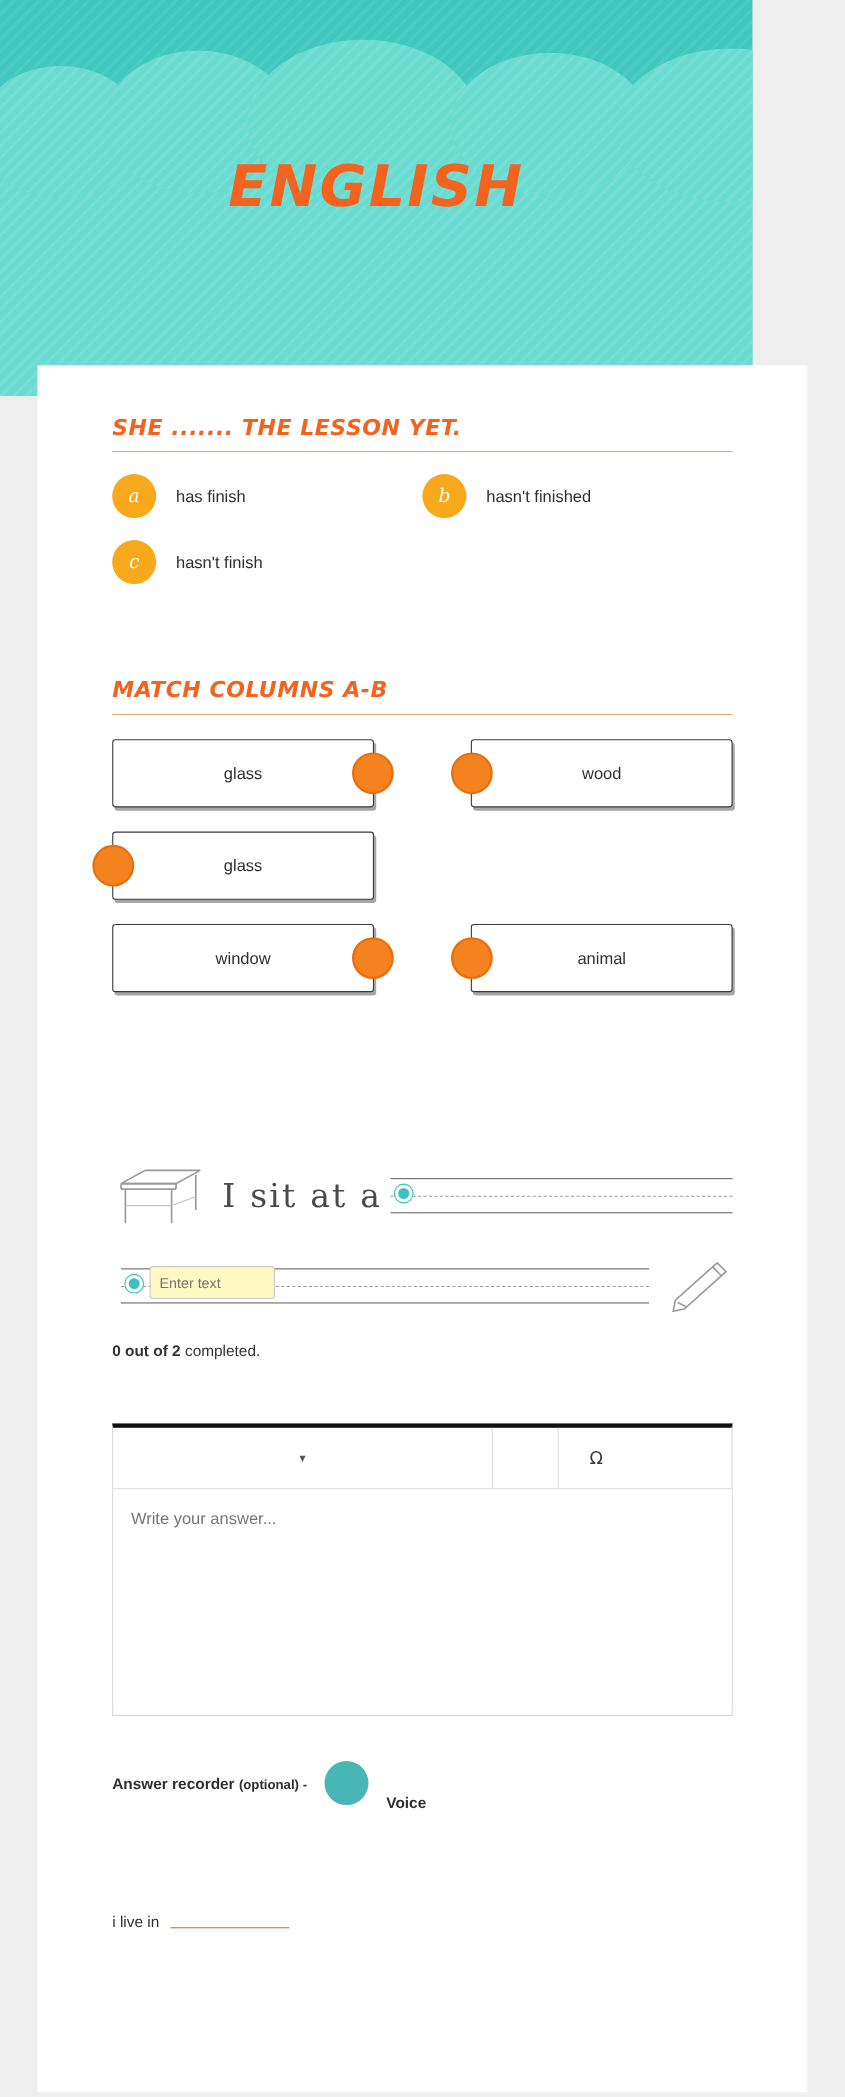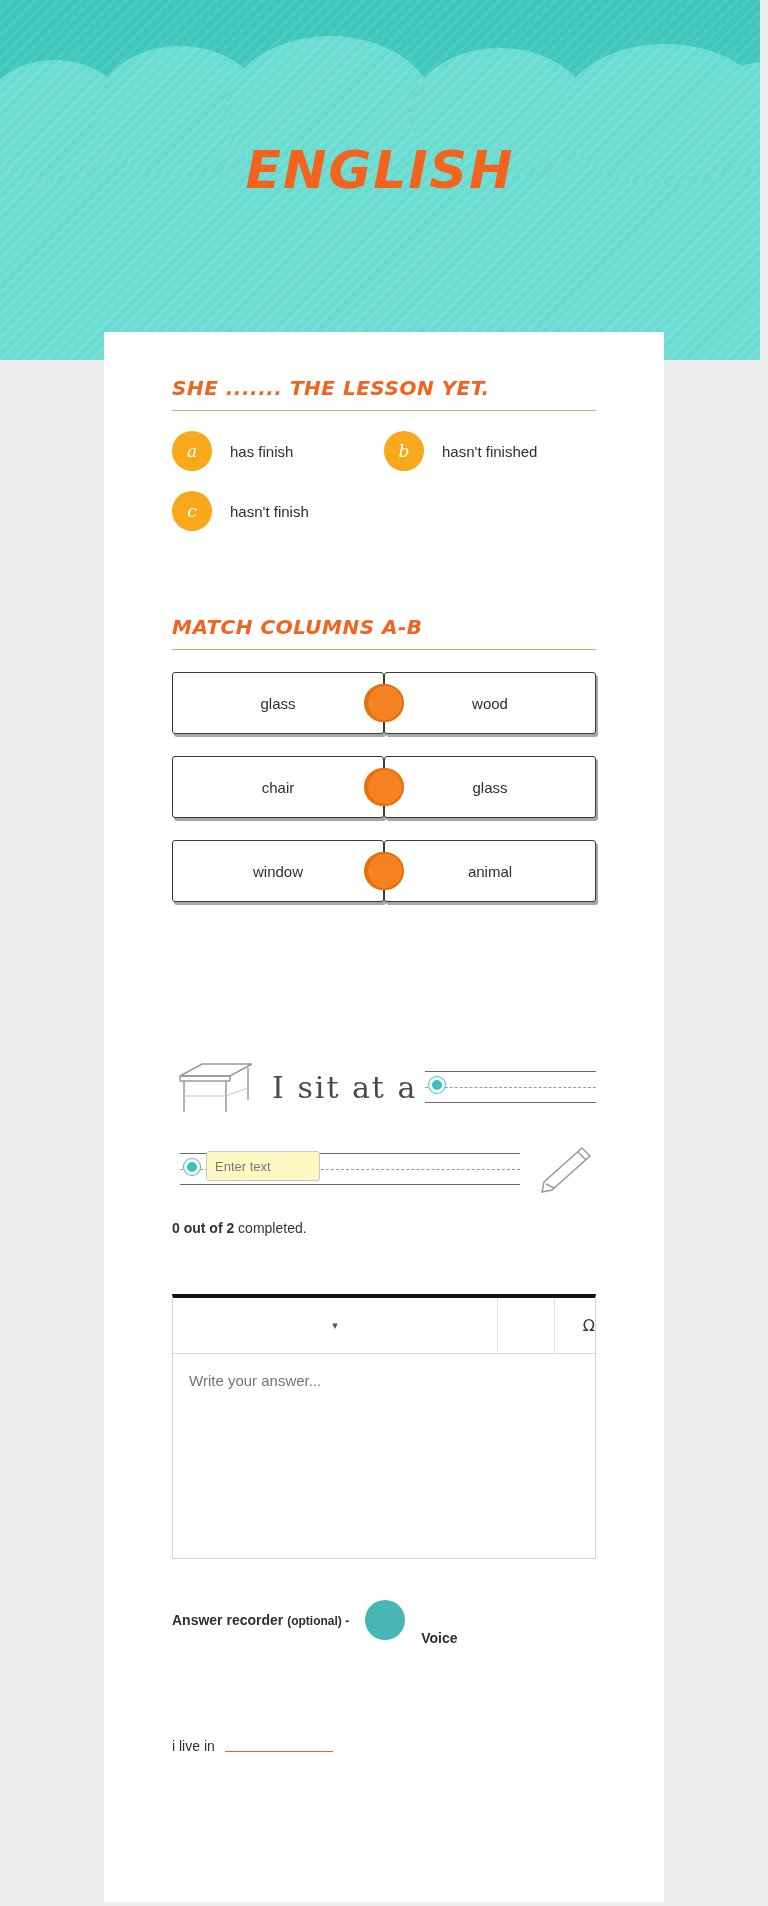--- a/index.html
+++ b/index.html
@@ -15,21 +15,21 @@
     position: relative;
     width: 768px;
     min-height: 1906px;
     background: #efeeee;
     overflow: hidden;
   }
 
   
   .banner {
     position: relative;
-    width: 760px;
+    width: 684px;
     height: 360px;
     background:
       repeating-linear-gradient(135deg,
         rgba(255,255,255,0.07) 0px,
         rgba(255,255,255,0.07) 3px,
         rgba(0,0,0,0) 3px,
         rgba(0,0,0,0) 8px),
       linear-gradient(180deg, #3ec6bd 0%, #45cac0 60%, #4ad0c4 100%);
     overflow: hidden;
   }
@@ -75,21 +75,21 @@
     font-size: 52px;
     letter-spacing: 2px;
     color: #f4631e;
     text-transform: uppercase;
   }
 
   
   .sheet {
     position: relative;
     margin: 0 auto;
-    width: 560px;
+    width: 700px;
     background: #ffffff;
     padding: 0 0 40px 0;
     top: -28px;
     min-height: 1570px;
   }
 
   .inner { padding: 0 68px; }
 
   .q-title {
     font-family: "DejaVu Sans", sans-serif;
@@ -361,24 +361,20 @@
             <span>glass</span>
             <div class="knob knob-right"></div>
           </div>
           <div class="match-card">
             <div class="knob knob-left"></div>
             <span>wood</span>
           </div>
         </div>
 
         <div class="match-row">
-          <div class="match-card">
-            <span>chair</span>
-            <div class="knob knob-right"></div>
-          </div>
           <div class="match-card">
             <div class="knob knob-left"></div>
             <span>glass</span>
           </div>
         </div>
 
         <div class="match-row">
           <div class="match-card">
             <span>window</span>
             <div class="knob knob-right"></div>

